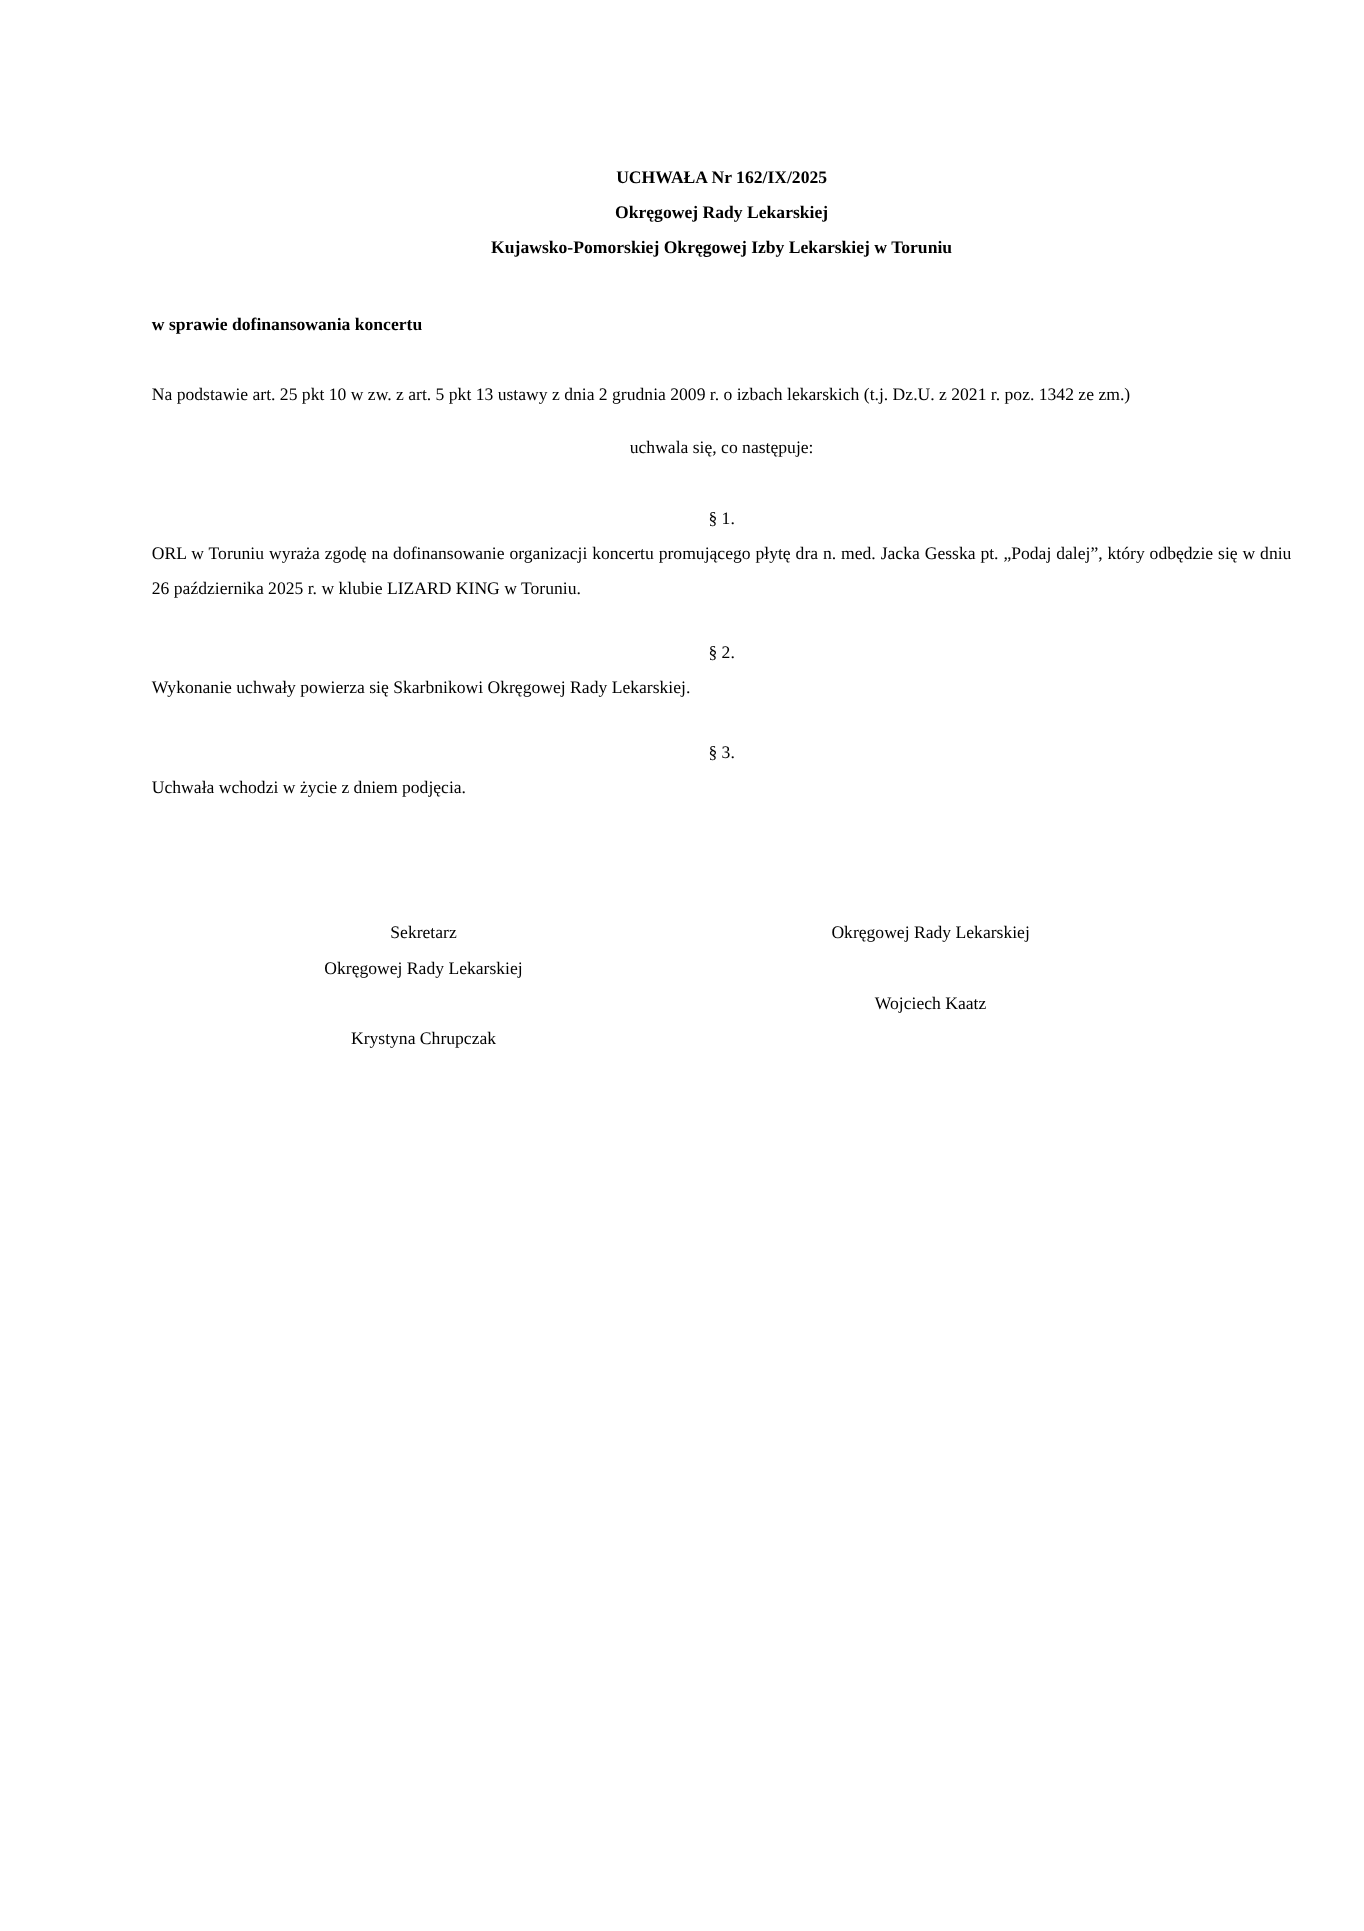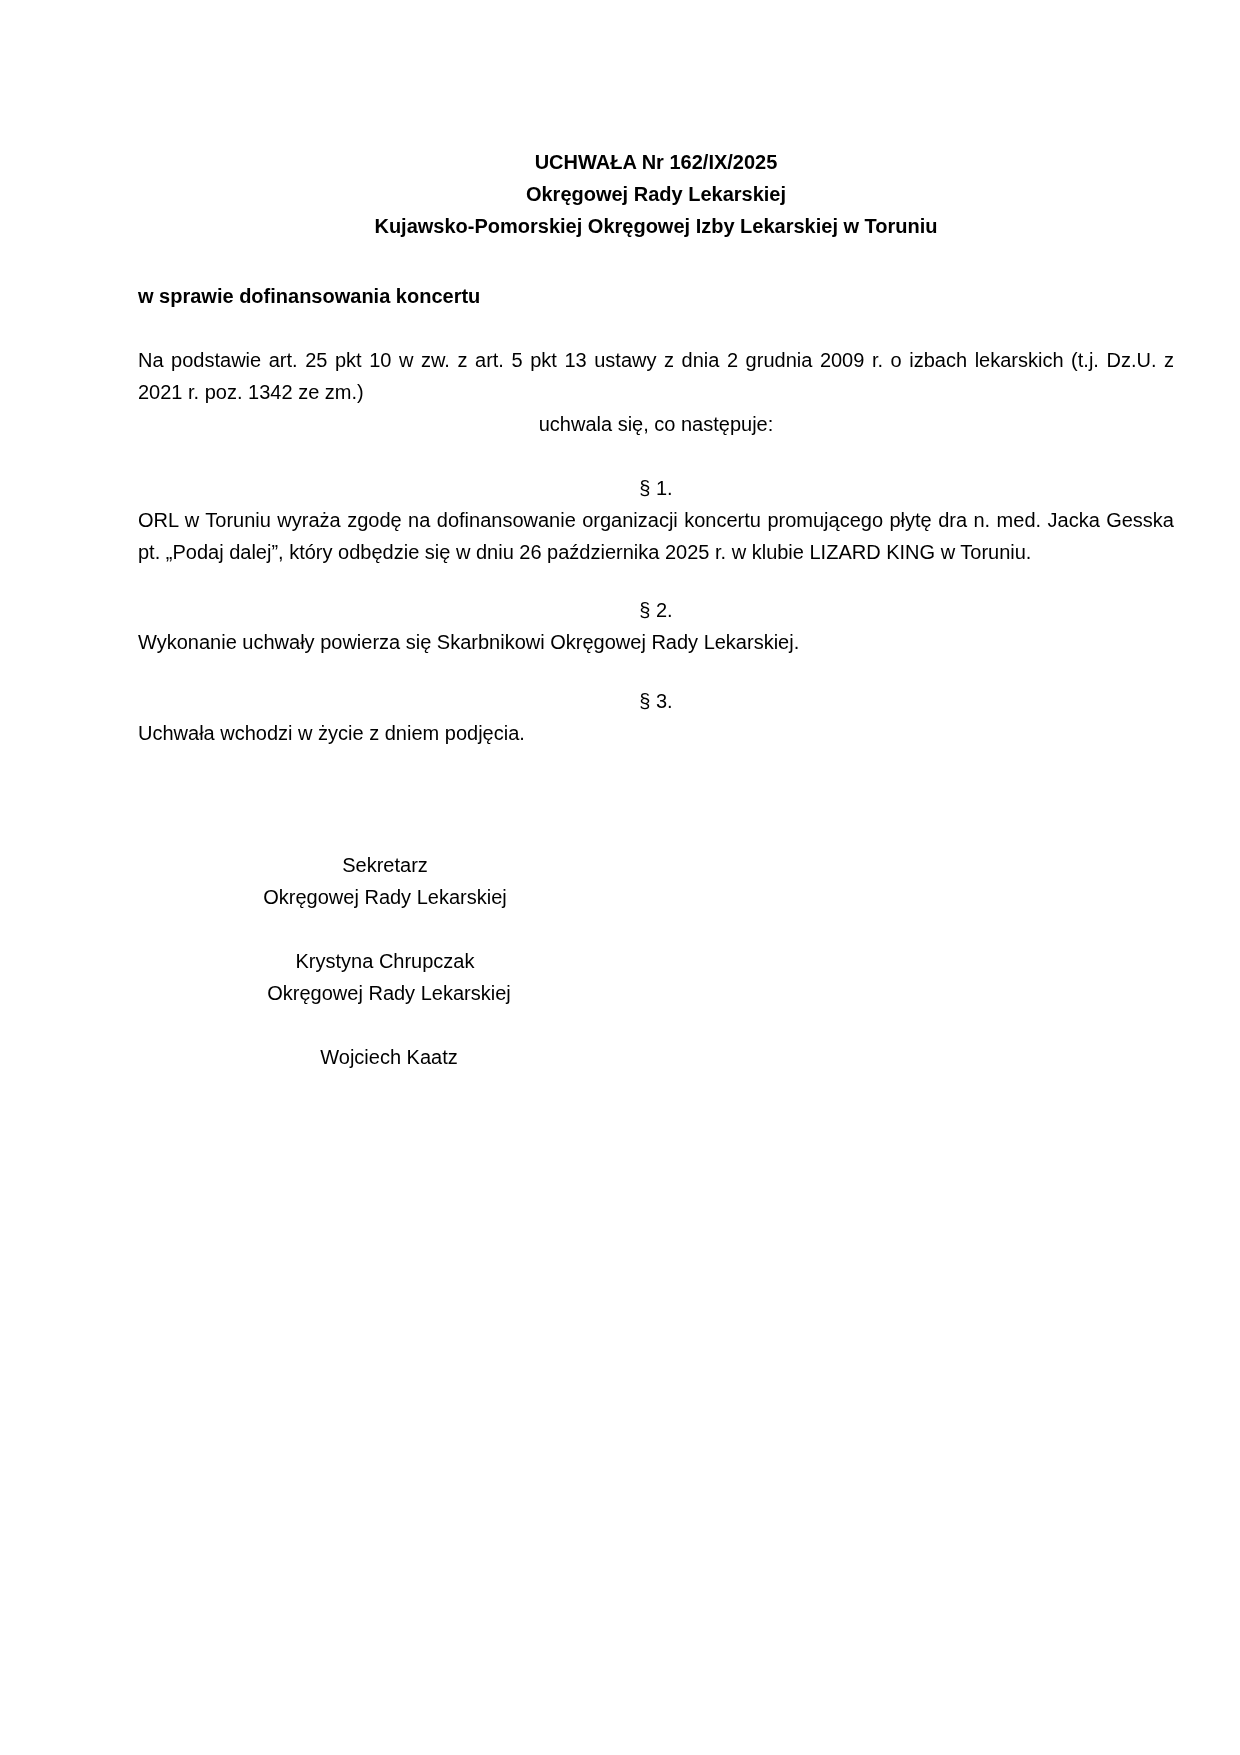--- a/index.html
+++ b/index.html
@@ -7,59 +7,60 @@
     padding: 0;
     background: #ffffff;
   }
   .page {
     position: relative;
     width: 1240px;
     height: 1755px;
     margin: 0 auto;
     background: #ffffff;
     color: #000000;
-    font-family: Liberation Sans, sans-serif;
-    font-size: 20px;
+    font-family: Liberation Serif, serif;
+    font-size: 16px;
     line-height: 32px;
     box-sizing: border-box;
     padding: 146px 66px 0 138px;
     overflow: hidden;
   }
   .doc-header {
     text-align: center;
     font-weight: bold;
   }
   .subject {
     margin-top: 38px;
     font-weight: bold;
   }
   .legal-basis {
     margin-top: 32px;
     text-align: justify;
   }
   .enactment {
+    margin-top: 16px;
     text-align: center;
   }
   .section { margin: 0; }
   .section-1 { margin-top: 32px; }
   .section-2 { margin-top: 26px; }
   .section-3 { margin-top: 27px; }
   .section-number {
     text-align: center;
   }
   .section-text {
     text-align: justify;
   }
   .section-text.single {
     text-align: left;
   }
   .signatures {
     margin-top: 100px;
     display: flex;
-    flex-direction: column;
+    flex-direction: row;
   }
   .sig-col {
     width: 420px;
     text-align: center;
   }
   .sig-col.left  { margin-left: 37px; }
   .sig-col.right { margin-left: 41px; }
   .sig-name {
     margin-top: 32px;
   }

